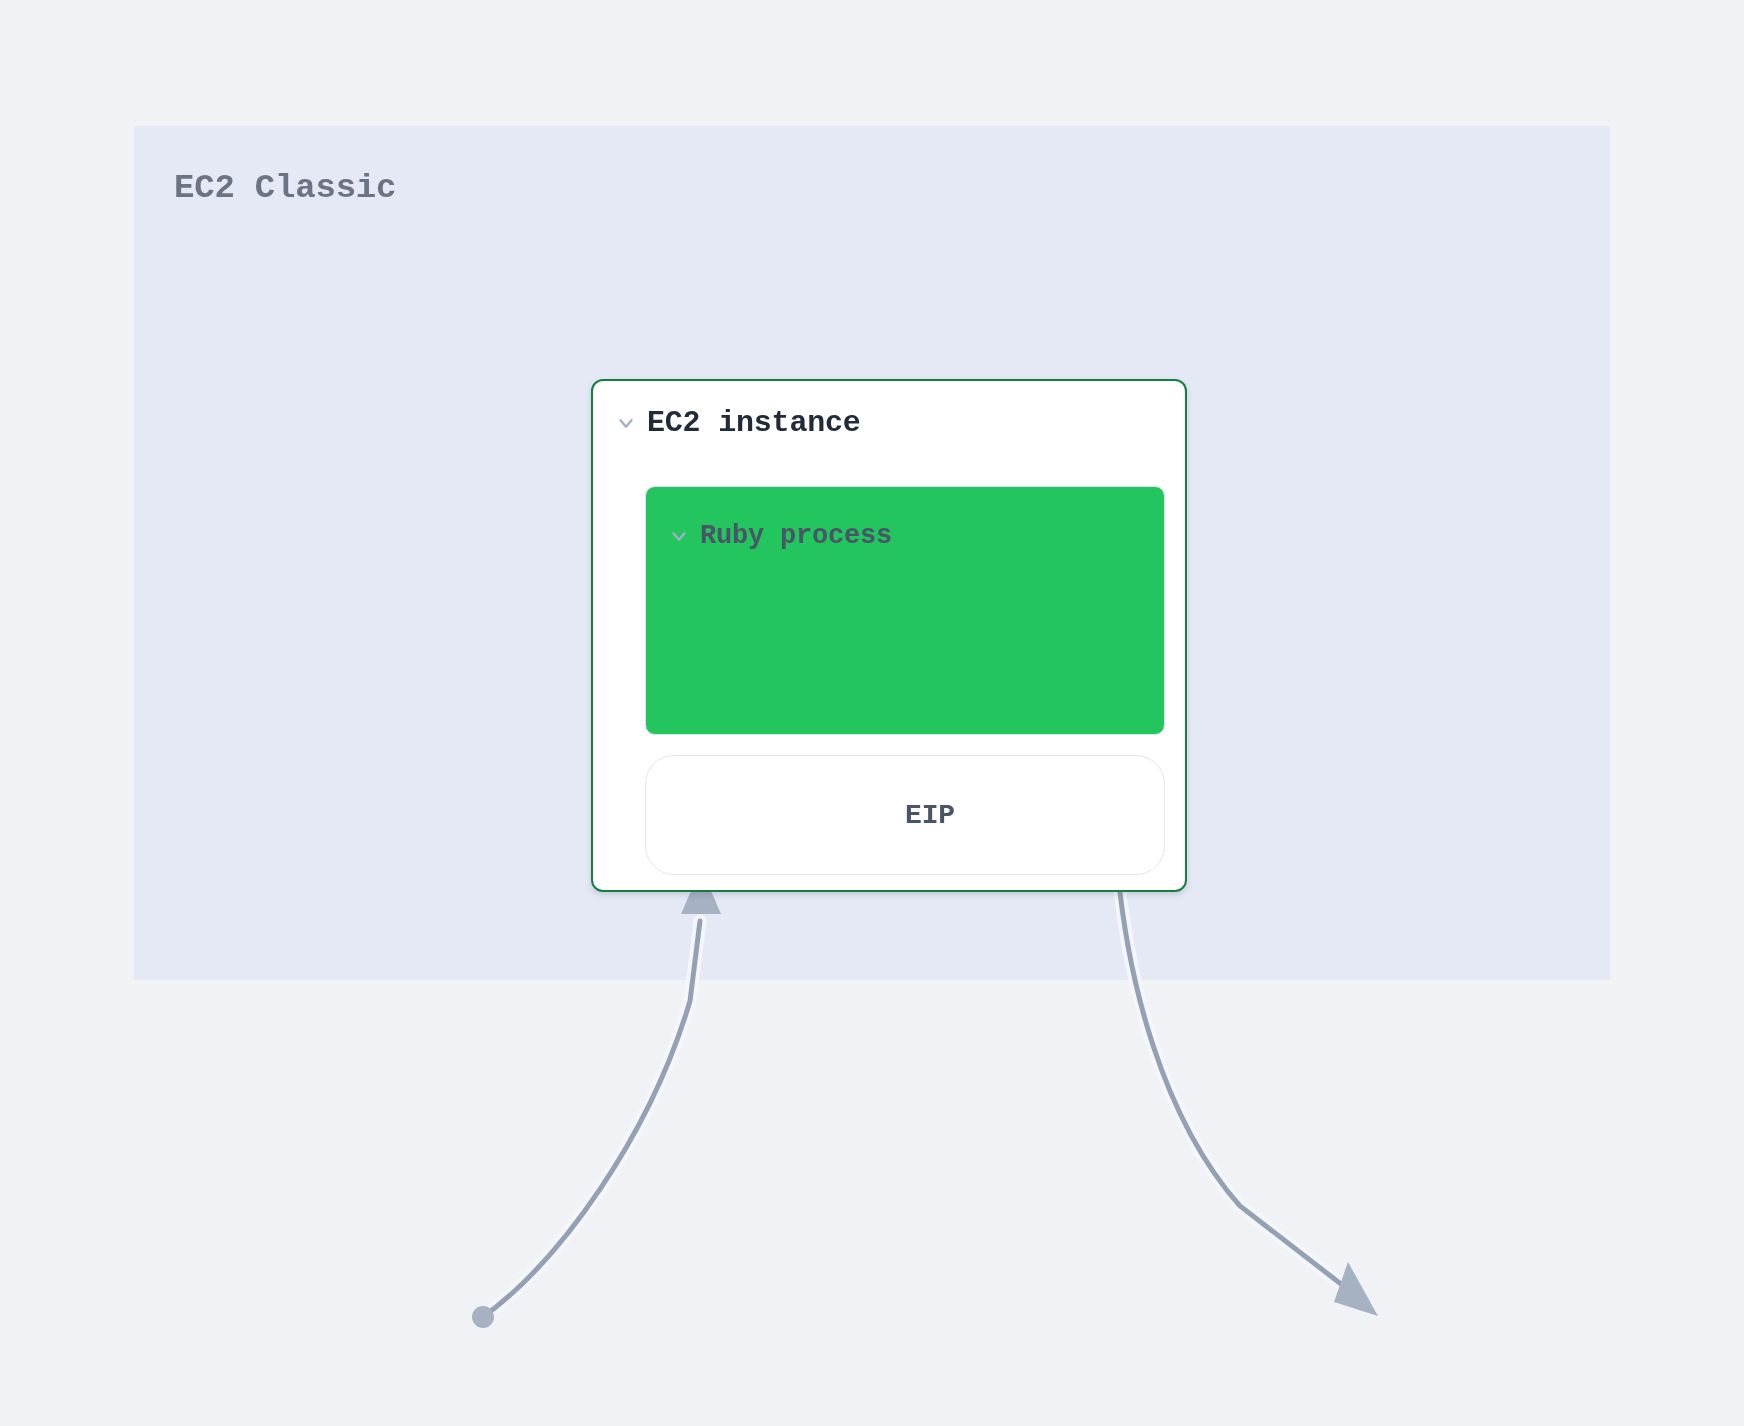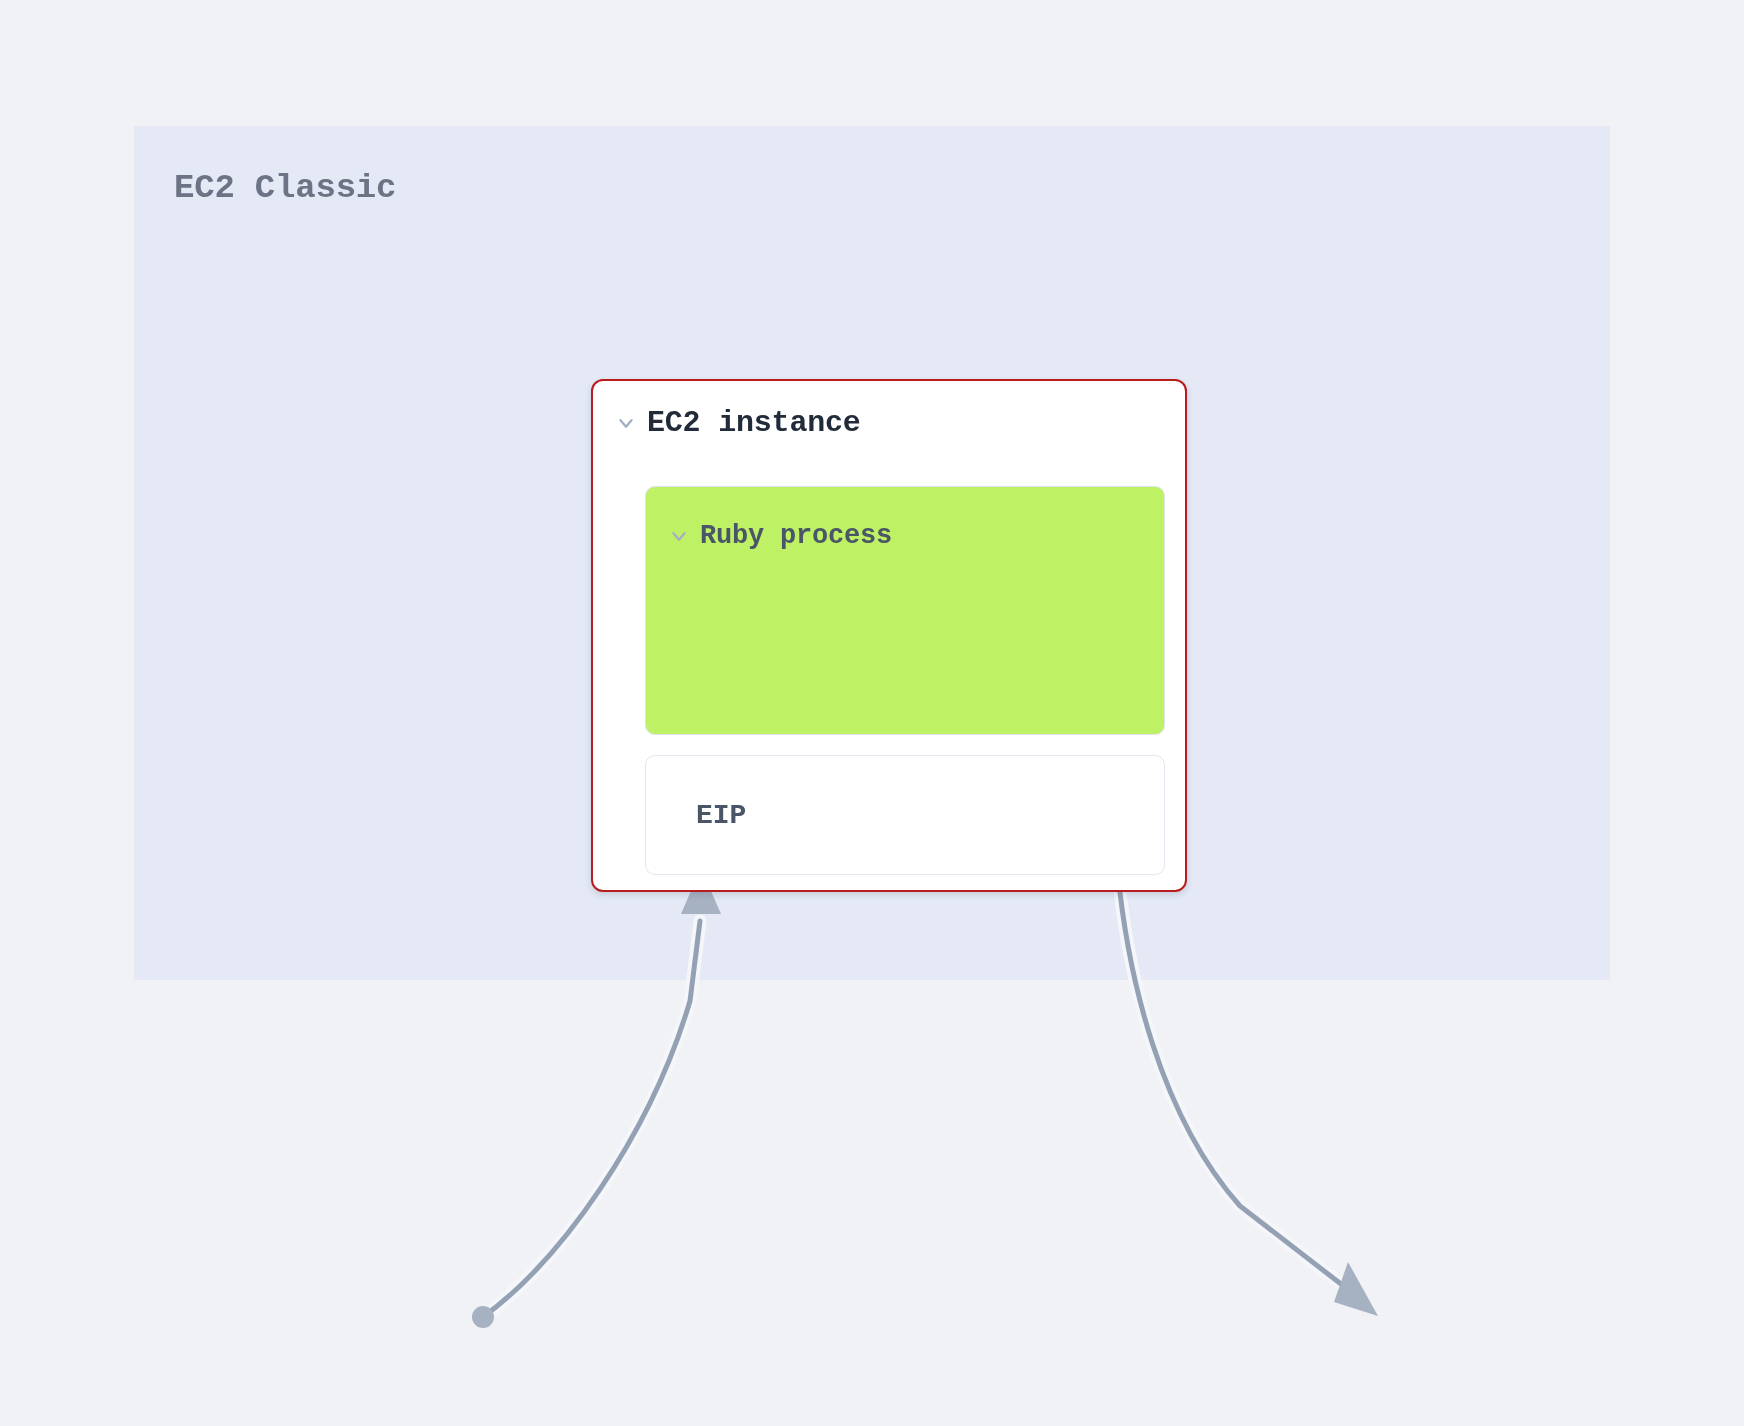--- a/index.html
+++ b/index.html
@@ -46,21 +46,21 @@
   }
 
   
   .node-card {
     position: absolute;
     left: 591px;
     top: 363px;
     width: 596px;
     height: 513px;
     background: #ffffff;
-    border: 2px solid #b91c1c;
+    border: 2px solid #15803d;
     border-radius: 12px;
     box-sizing: border-box;
     box-shadow: 0 3px 6px rgba(70, 80, 100, 0.18);
   }
 
   .node-header {
     position: absolute;
     display: flex;
     align-items: center;
     gap: 10px;
@@ -96,21 +96,21 @@
     letter-spacing: -0.2px;
   }
 
   
   .group-box {
     position: absolute;
     left: 52px;
     top: 105px;
     width: 520px;
     height: 249px;
-    background: #bef264;
+    background: #22c55e;
     border: 1.5px solid #dde2ec;
     border-radius: 10px;
     box-sizing: border-box;
   }
 
   
   .leaf-box {
     position: absolute;
     background: #ffffff;
     border: 1.5px solid #e1e6ef;
@@ -124,21 +124,22 @@
     top: 106px;
     width: 438px;
     height: 100px;
     justify-content: center;
   }
   .leaf-box.eip {
     left: 52px;
     top: 374px;
     width: 520px;
     height: 120px;
-    justify-content: flex-start;
+    justify-content: center;
+    border-radius: 29px;
   }
   .leaf-label {
     font-size: 25px;
     font-weight: bold;
     color: #4a5568;
     letter-spacing: -0.1px;
     white-space: nowrap;
   }
   .leaf-box.eip .leaf-label {
     font-size: 28px;

